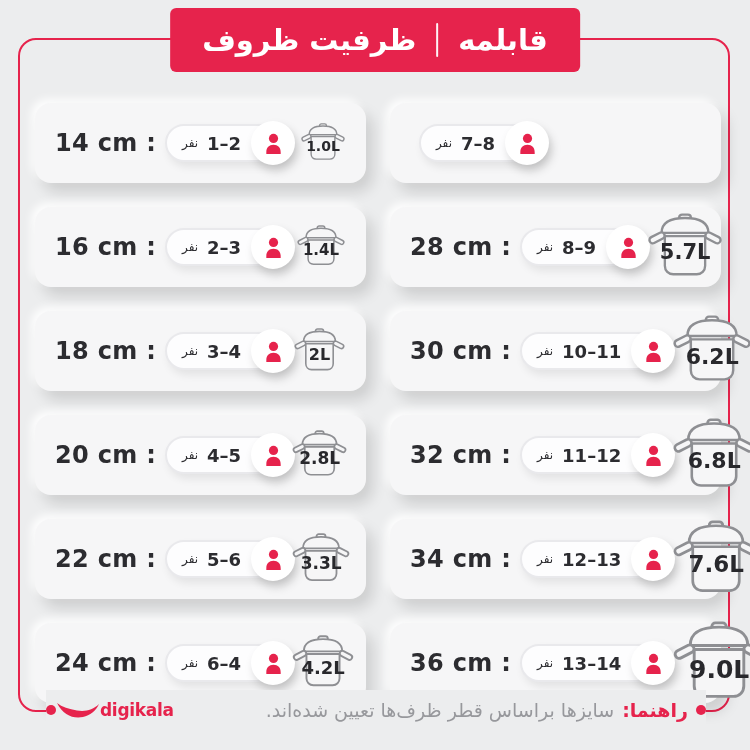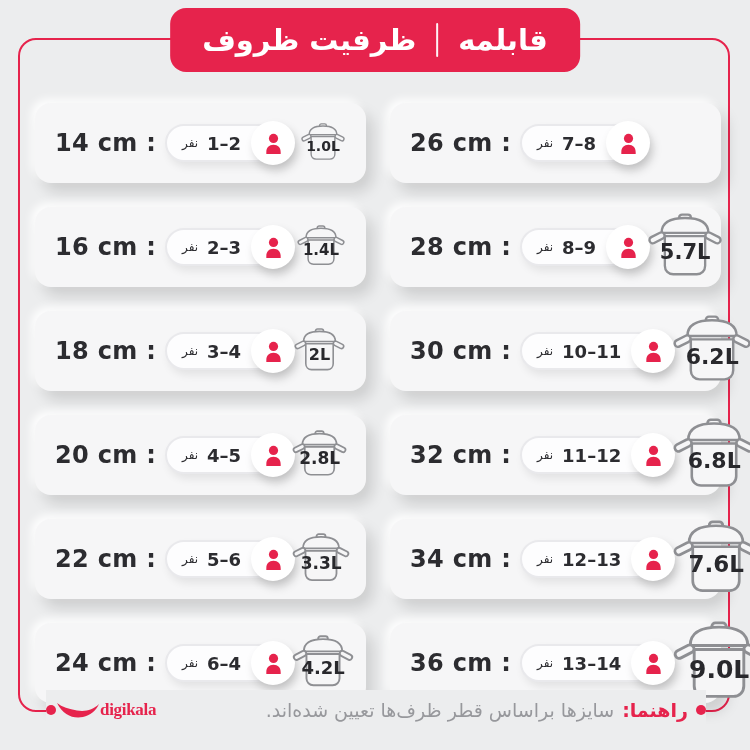--- a/index.html
+++ b/index.html
@@ -17,21 +17,21 @@
     font-family:"DejaVu Sans",sans-serif;
   }
   
   .frame{
     position:absolute;left:18px;top:38px;width:712px;height:674px;
     border:2.5px solid var(--red);border-radius:18px;box-sizing:border-box;
   }
   
   .badge{
     position:absolute;left:50%;top:8px;transform:translateX(-50%);
-    background:var(--red);color:#fff;border-radius:16px;height:64px;
+    background:var(--red);color:#fff;border-radius:6px;height:64px;
     padding:0 32px;display:flex;align-items:center;gap:20px;
     font-size:29px;font-weight:700;z-index:5;white-space:nowrap;
   }
   .badge .divider{width:2px;height:34px;background:#fff;opacity:.95;border-radius:1px;}
   
   .grid{
     position:absolute;left:35px;top:103px;z-index:2;
     display:grid;grid-template-columns:331px 331px;grid-template-rows:repeat(6,80px);
     grid-auto-flow:column;column-gap:18px;row-gap:15px;gap:24px;
   }
@@ -76,21 +76,21 @@
   .card:nth-child(8){--pw:78px;--cf:21px}
   .card:nth-child(9){--pw:82px;--cf:22px}
   .card:nth-child(10){--pw:86px;--cf:22px}
   .card:nth-child(11){--pw:90px;--cf:23px}
   .card:nth-child(12){--pw:96px;--cf:25px}
   
   .footer{
     position:absolute;left:46px;right:44px;top:690px;height:40px;background:var(--bg);
     display:flex;align-items:center;justify-content:space-between;z-index:3;
   }
-  .f-left{display:flex;align-items:center;font-family:Liberation Serif, serif;}
+  .f-left{display:flex;align-items:center;}
   .dot{width:10px;height:10px;border-radius:50%;background:var(--red);flex:none;}
   .smile svg{width:44px;height:18px;display:block;}
   .brand{color:var(--red);font-weight:700;font-size:17px;letter-spacing:-.3px;}
   .f-right{display:flex;align-items:center;gap:8px;direction:rtl;font-size:19px;white-space:nowrap;}
   .note-label{color:var(--red);font-weight:700;}
   .note{color:var(--gray);}
   .defs{position:absolute;width:0;height:0;overflow:hidden;}
 </style>
 </head>
 <body>
@@ -229,21 +229,20 @@
     </div>
     <div class="pot">
       <svg viewBox="0 0 120 104">
           <use href="#potg"></use>
         </svg>
       <span class="cap">4.2L</span>
     </div>
   </div>
 
   <div class="card">
-    <span class="size">26 cm :</span>
     <div class="pill">
       <span class="unit">نفر</span>
       <span class="people">7–8</span>
       <span class="pbadge">
           <svg viewBox="0 0 24 24">
             <use href="#persong"></use>
           </svg>
         </span>
     </div>
   </div>

